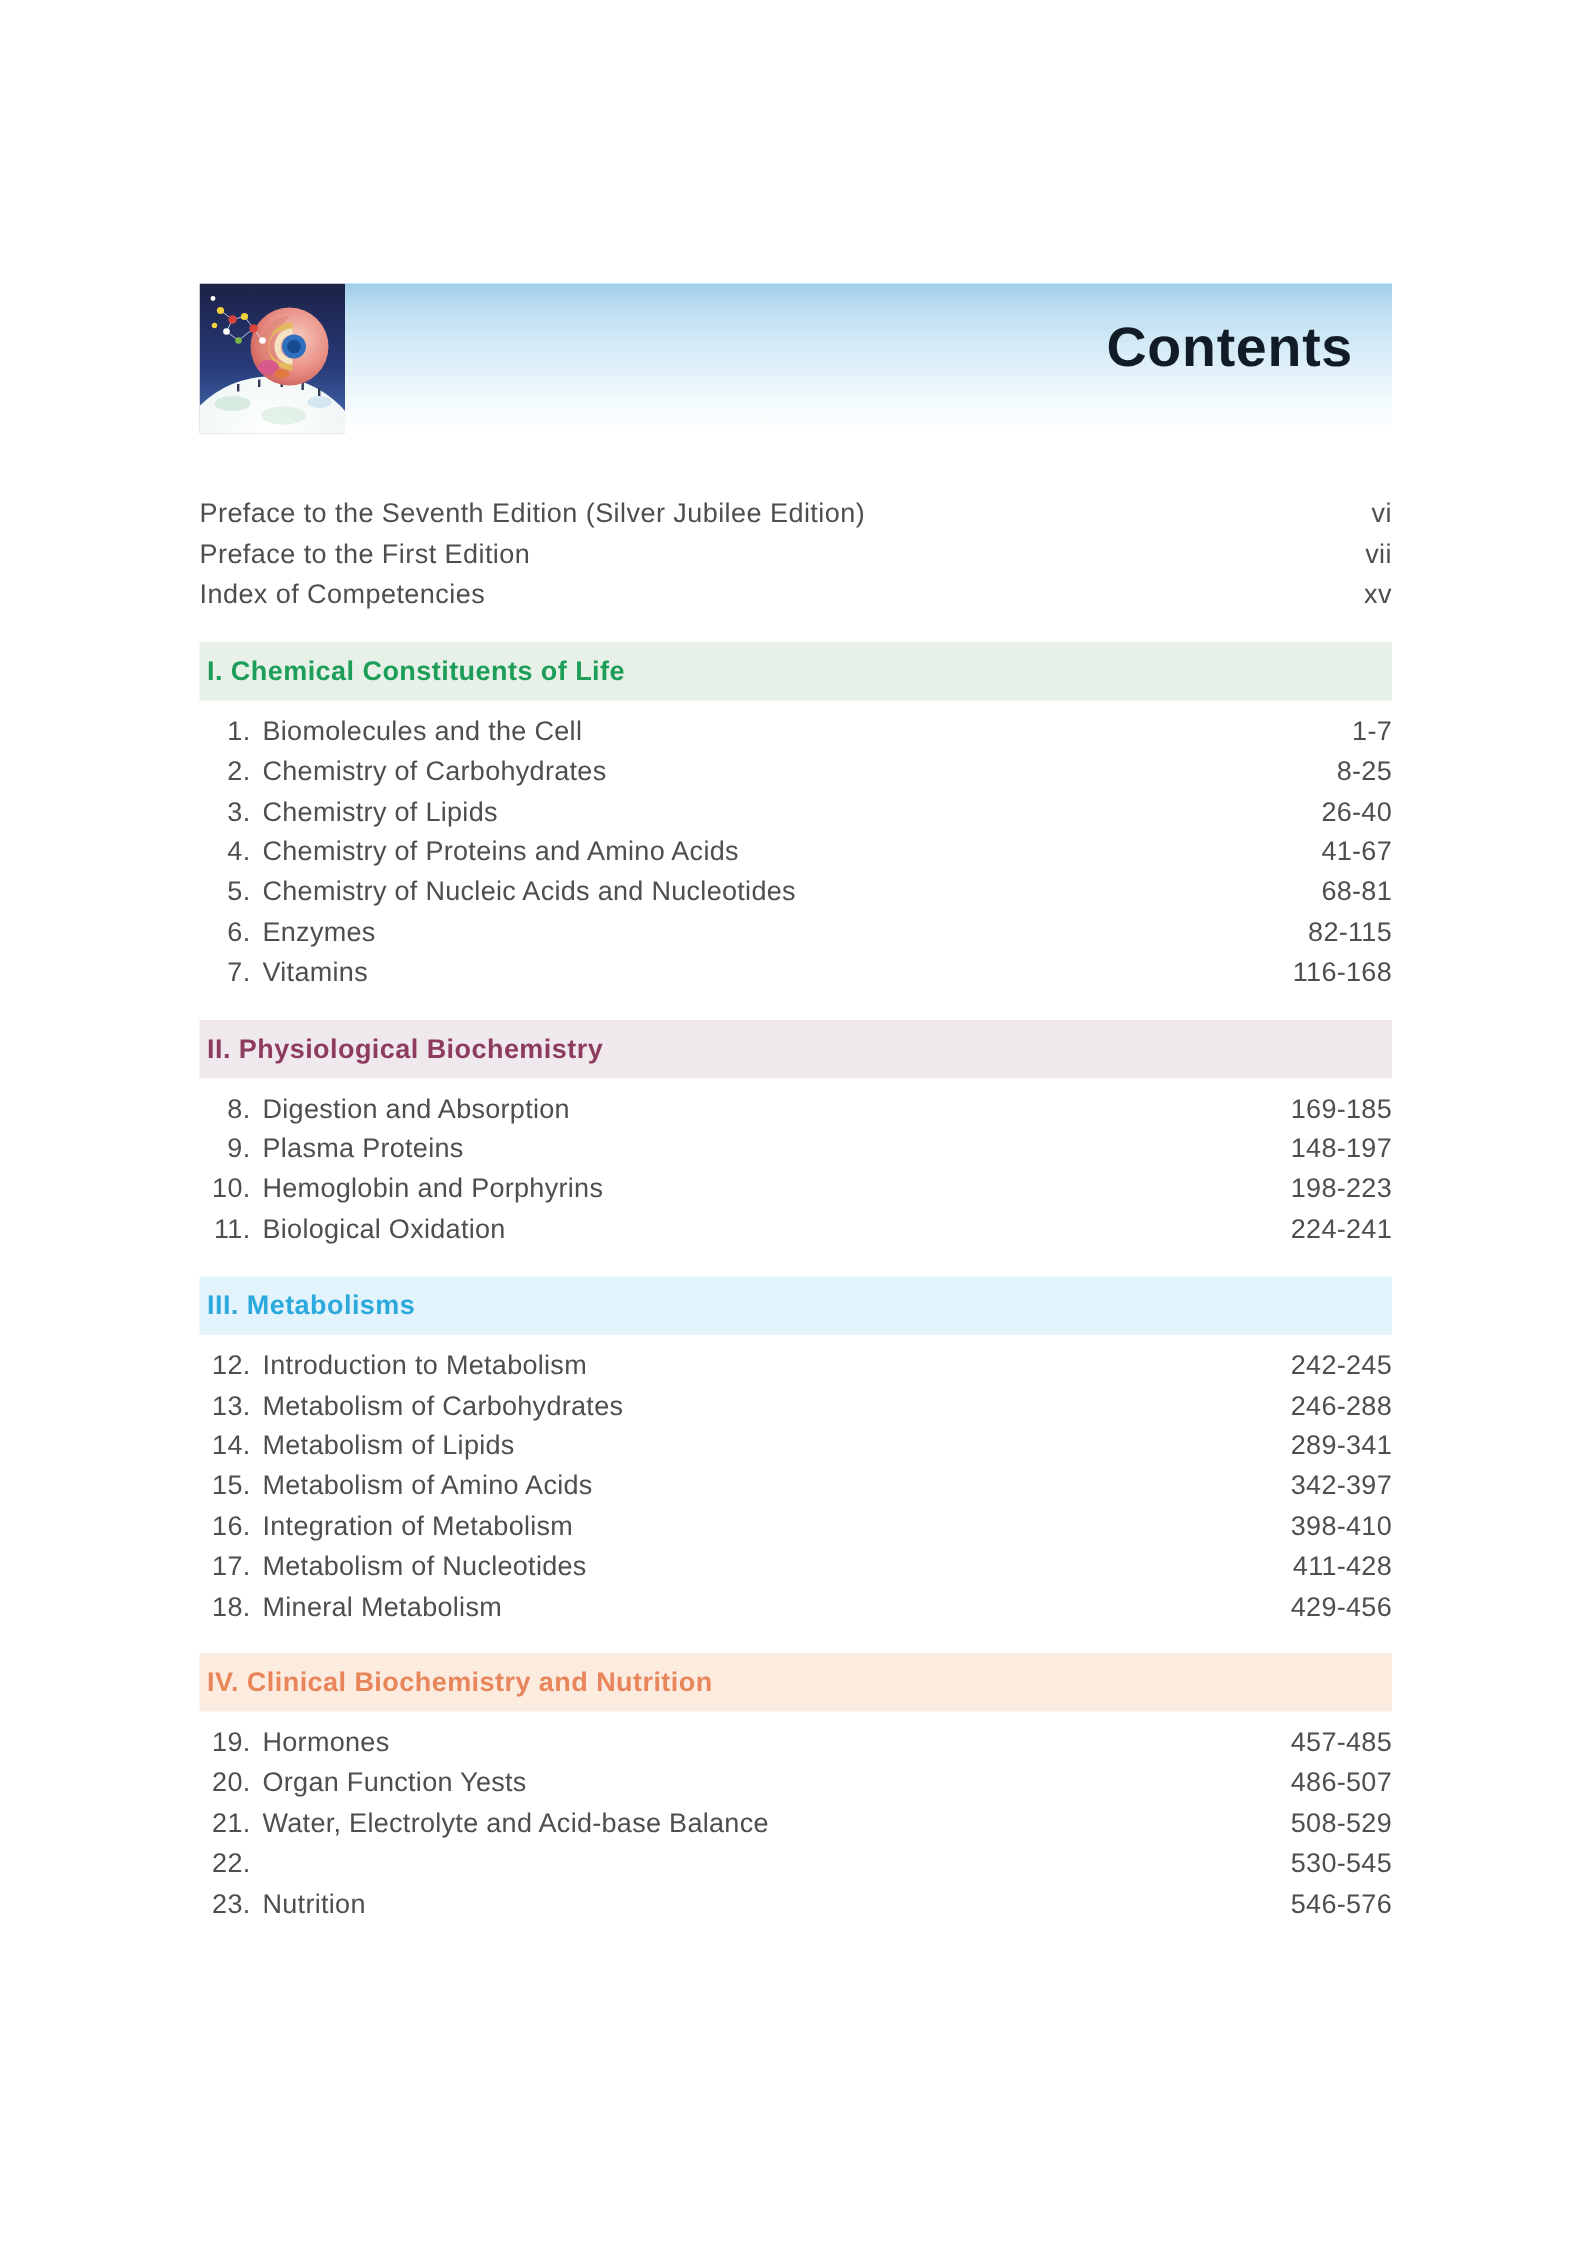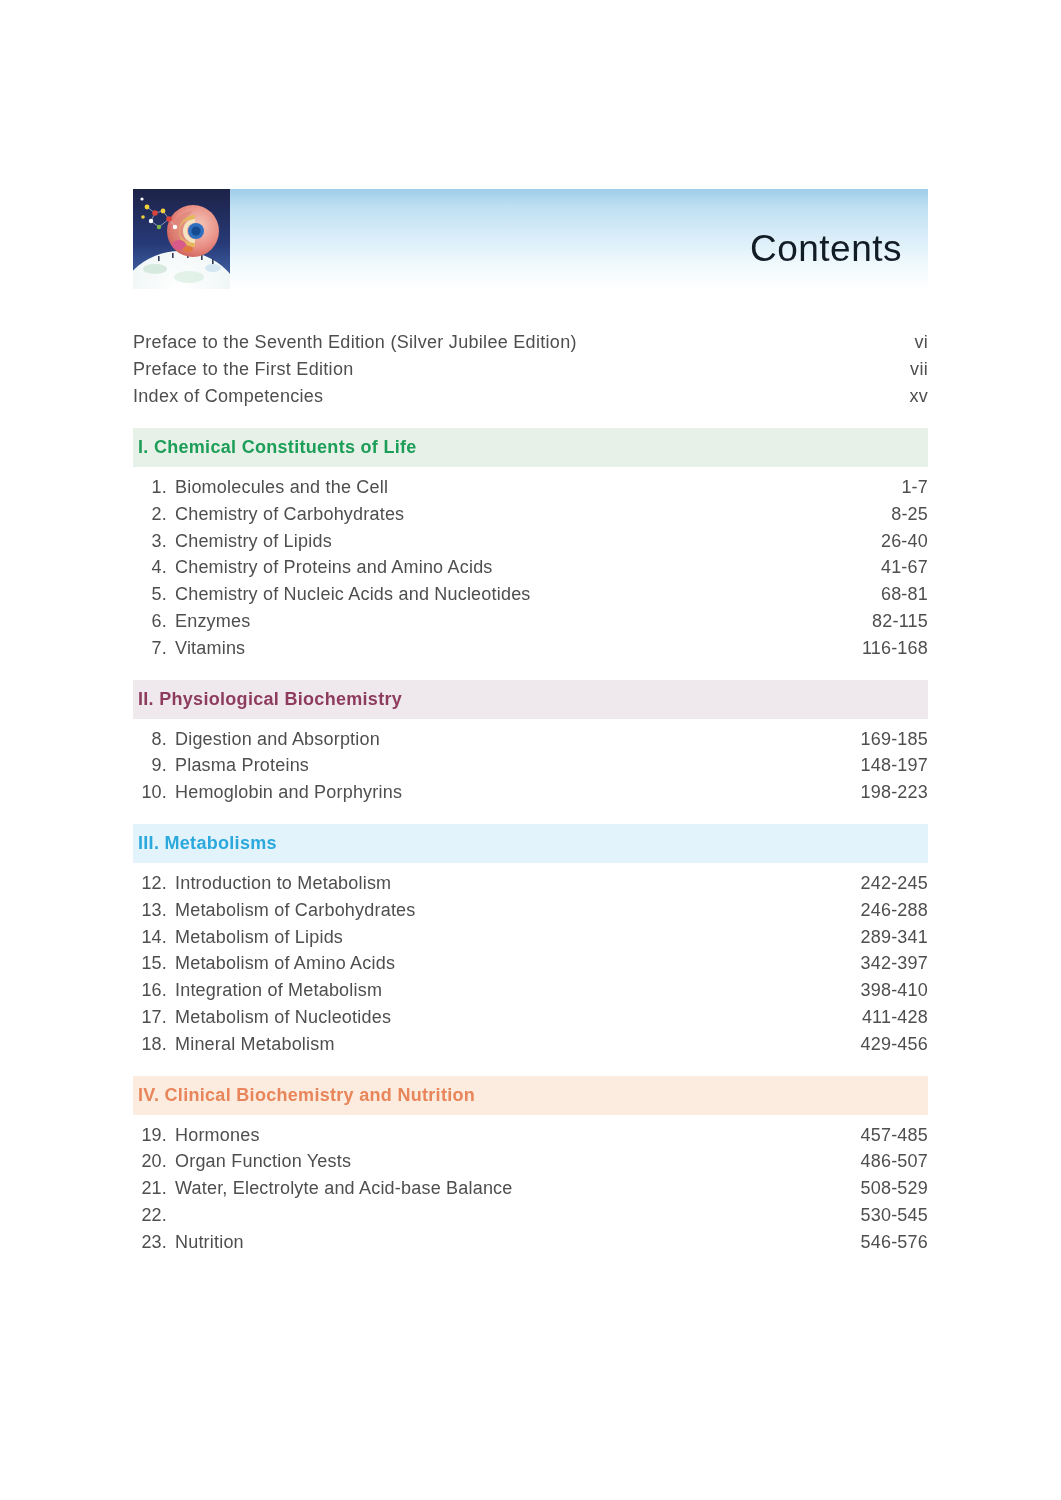--- a/index.html
+++ b/index.html
@@ -16,23 +16,22 @@
   
   .header{display:flex;height:100px;}
   .cover-art{width:97px;height:100px;flex:0 0 auto;}
   .cover-art svg{display:block;}
   .title-band{
     flex:1;position:relative;
     background:linear-gradient(180deg,#9fcde9 0%,#bfe0f2 18%,#d7ecf8 45%,#f2fafd 78%,#ffffff 100%);
   }
   .page-title{
     position:absolute;right:26px;top:22px;
-    font-size:37px;font-weight:normal;color:#121c26;
+    font-size:37px;font-weight:bold;color:#121c26;
     letter-spacing:0.5px;
-    margin-top:17px;
   }
   
   .front-matter{margin-top:40px;}
   .fm-row{
     display:flex;justify-content:space-between;
     font-size:18px;color:#4e4e4e;
     line-height:27px;letter-spacing:0.3px;
   }
   
   .section{margin-top:18px;}
@@ -211,20 +210,25 @@
     <span class="ch-title">Plasma Proteins</span>
     <span class="ch-pages">148-197</span>
   </div>
 
   <div class="ch-row">
     <span class="ch-num">10.</span>
     <span class="ch-title">Hemoglobin and Porphyrins</span>
     <span class="ch-pages">198-223</span>
   </div>
 
+  <div class="ch-row">
+    <span class="ch-num">11.</span>
+    <span class="ch-title">Biological Oxidation</span>
+    <span class="ch-pages">224-241</span>
+  </div>
 </div>
   </div>
 
   <div class="section">
     <div class="section-band" style="background: rgb(226, 243, 251);">
       <span class="section-heading" style="color: rgb(43, 169, 221);">III. Metabolisms</span>
     </div>
     <div class="rows">
   <div class="ch-row">
     <span class="ch-num">12.</span>

